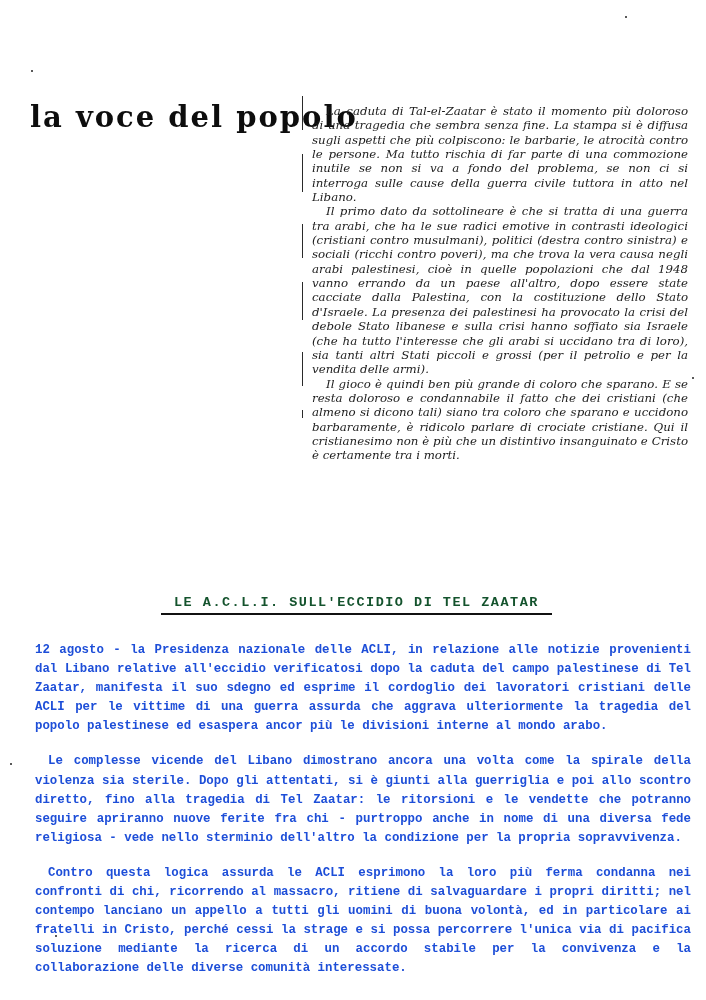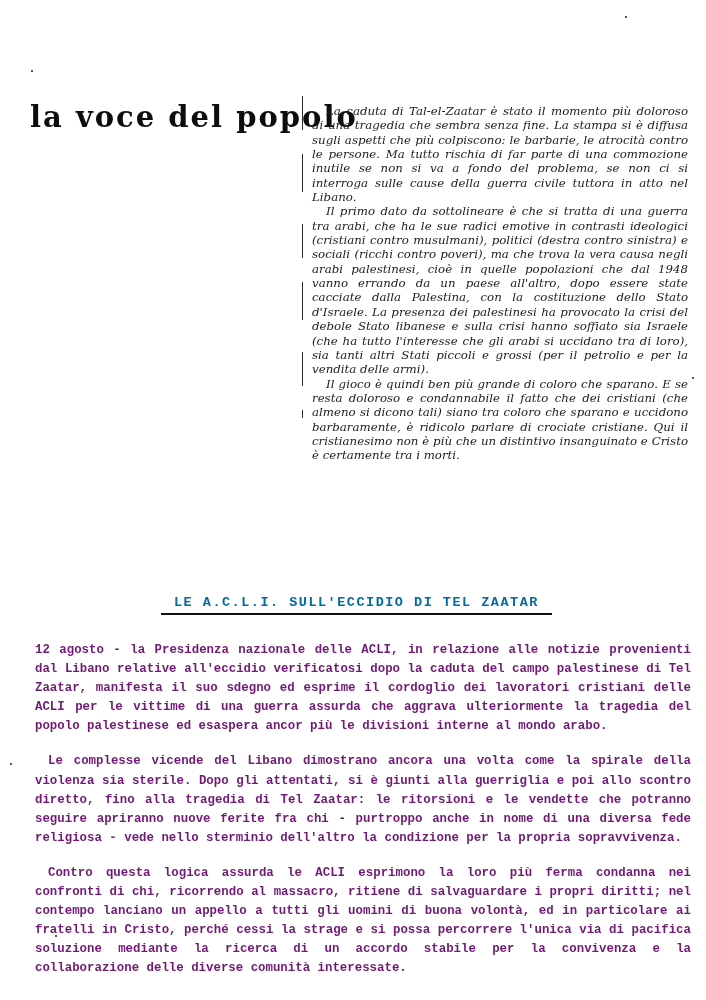--- a/index.html
+++ b/index.html
@@ -73,38 +73,38 @@
   .heading {
     position: absolute;
     left: 161px;
     top: 595px;
     font-family: "Liberation Mono", "DejaVu Sans Mono", monospace;
     font-weight: bold;
     font-size: 13.5px;
     letter-spacing: 1.5px;
     padding: 0 13px 3px 13px;
     border-bottom: 2px solid #111;
-    color: #0369a1;
+    color: #14532d;
     white-space: nowrap;
   }
   
   .body-text {
     position: absolute;
     left: 35px;
     top: 641px;
     width: 656px;
   }
   .body-text p {
     margin: 0 0 16px 0;
     font-family: "Liberation Mono", "DejaVu Sans Mono", monospace;
     font-weight: bold;
     font-size: 12.4px;
     line-height: 19.1px;
     text-align: justify;
-    color: #701a75;
+    color: #1d4ed8;
   }
   .body-text p.indent { text-indent: 13px; }
   
   .speck {
     position: absolute;
     background: #222;
     border-radius: 50%;
     width: 2px;
     height: 2px;
   }

